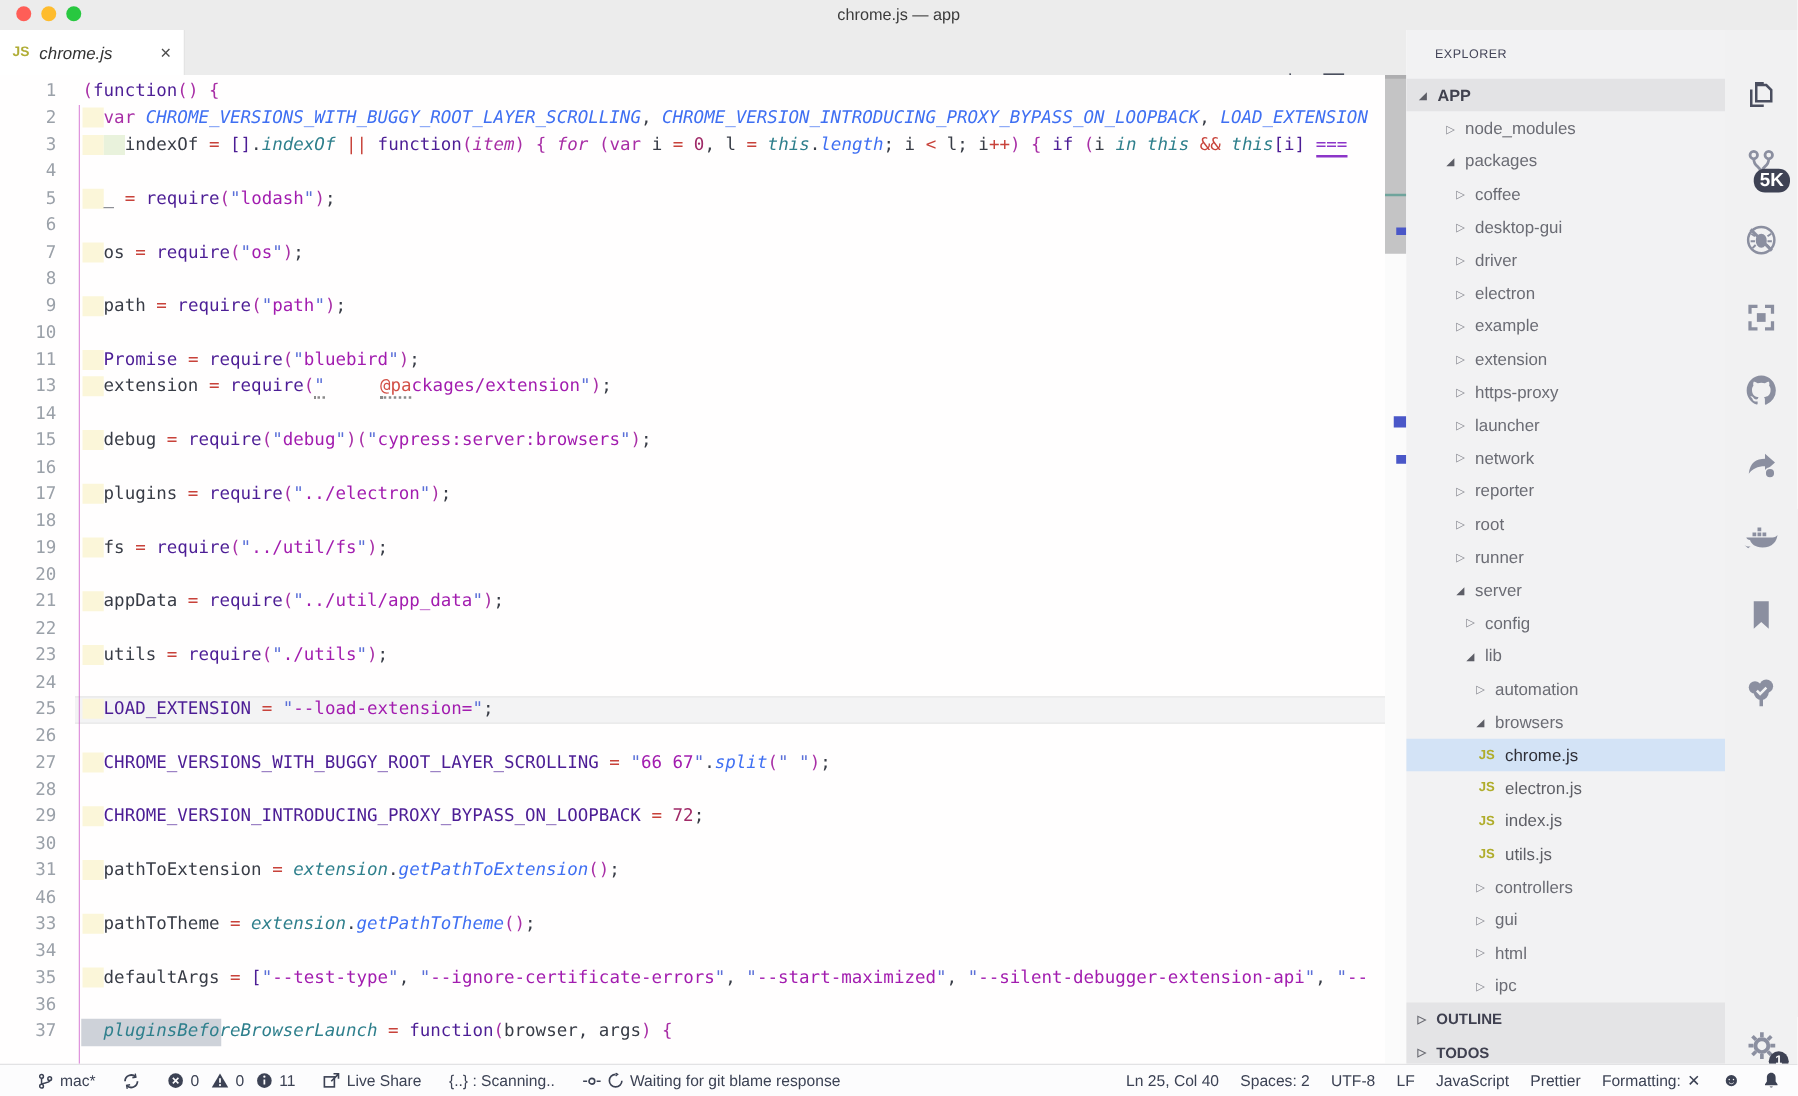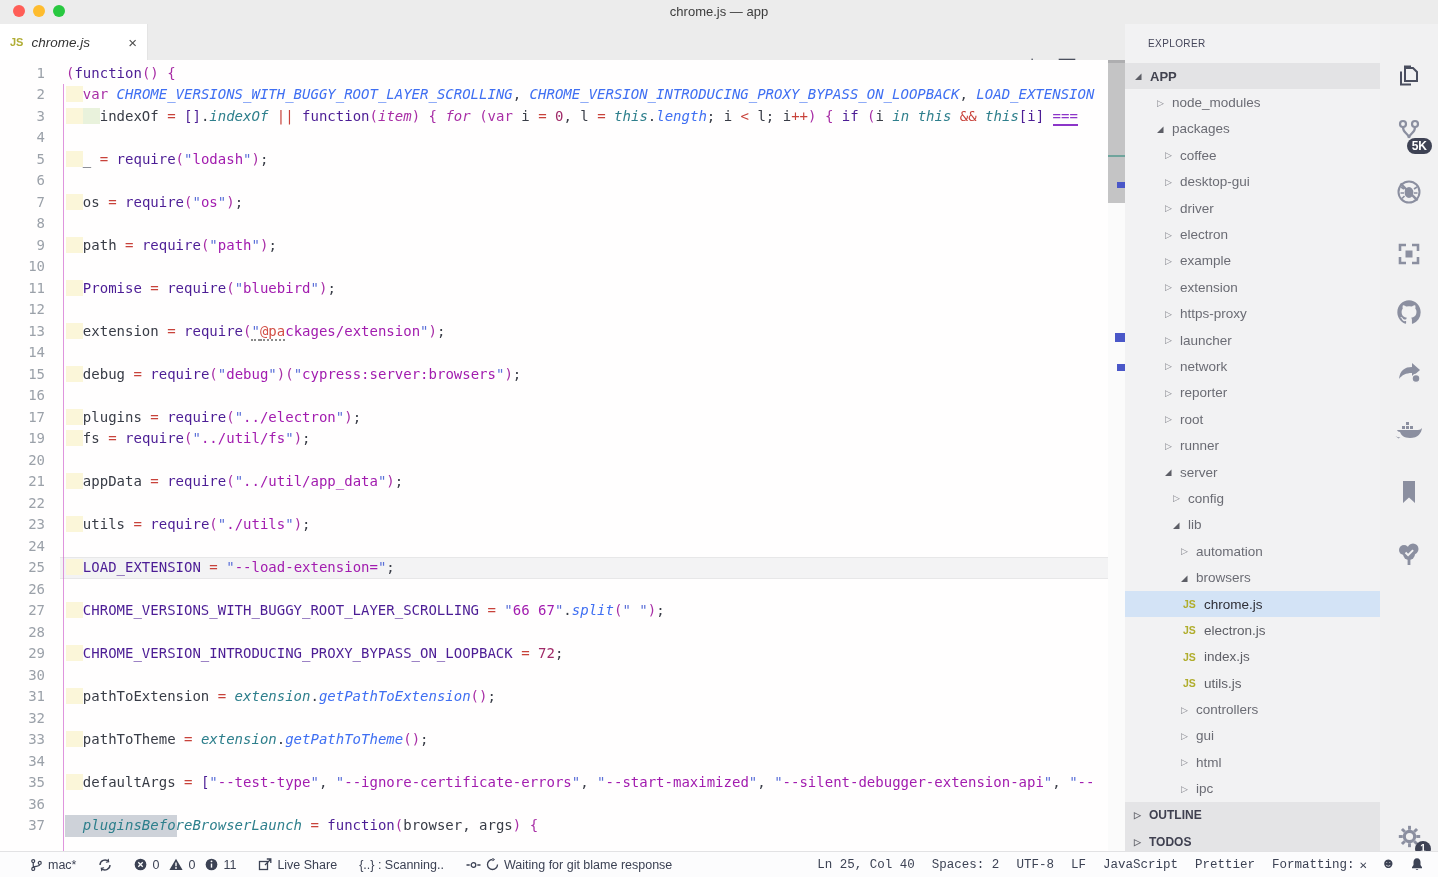--- a/index.html
+++ b/index.html
@@ -35,21 +35,21 @@
   .cur::before{content:"";position:absolute;left:60px;right:0;top:0;bottom:0;background:#f3f3f4;
                border-top:1px solid #e7e7e8;border-bottom:1px solid #e7e7e8;box-sizing:border-box;z-index:1;}
   .occ::before{content:"";position:absolute;left:65px;width:112px;top:0;bottom:0;background:#ced2d9;z-index:1;}
   .guide{position:absolute;left:63px;top:24px;width:1px;height:767px;background:rgba(210,104,206,.7);z-index:3;}
   
   .d{color:#383c46;} .p{color:#a82ea6;} .ip{color:#a82ea6;font-style:italic;}
   .b{color:#4c1d95;} .ib{color:#3f6ff2;font-style:italic;}
   .it{color:#2e7f8c;font-style:italic;}
   .o{color:#c8423a;} .s{color:#a21caf;} .q{color:#5a6fd8;} .n{color:#a02a68;}
   .e{color:#8c35c8;border-bottom:2px solid #8c35c8;}
-  .sd{color:#d24f46;border-bottom:2px dotted #8a8a8a;}
+  .sd{color:#d24f46;border-bottom:2px dotted #8a8a8a;margin-left:44px;}
   .qd{color:#5a6fd8;border-bottom:2px dotted #8a8a8a;}
   .iy{background:#fbf6d9;} .ig{background:#e9f2dc;}
 
   
   .scrollzone{position:absolute;top:60px;left:1108px;width:17px;height:791px;background:#fbfbfb;}
   .thumb{position:absolute;top:0;left:0;width:17px;height:143px;background:#c4c4c5;border-top:3px solid #aeaeb0;box-sizing:border-box;}
   .rmark{position:absolute;background:#4a57c8;}
   .rline{position:absolute;left:0;width:17px;height:2px;top:95px;background:#6fa49c;}
   .rm1{left:9px;width:8px;top:122px;height:6px;}
   .rm2{left:7px;width:10px;top:273px;height:9px;}
@@ -71,30 +71,30 @@
   .tsec{height:26.5px;background:#e4e4e6;display:flex;align-items:center;padding-left:9px;
         font-weight:bold;font-size:12px;color:#3f4050;}
   .tsec .arrow{width:15px;font-size:9px;color:#6a6b73;}
 
   
   .activitybar{position:absolute;top:24px;left:1380px;width:58px;height:827px;background:#f1f1f2;}
   .abicon{position:absolute;left:14px;width:30px;height:30px;display:flex;align-items:center;
           justify-content:center;color:#8b8fa0;}
   .abicon.active{color:#4a4e5f;}
   .badge{position:absolute;right:-8px;bottom:-7px;background:#3e4254;color:#fff;font-weight:bold;
-         font-size:12px;border-radius:9px;padding:2px 5px;line-height:1;}
+         font-size:15px;border-radius:9px;padding:2px 5px;line-height:1;}
   .badge.round{right:-7px;bottom:-6px;width:12px;height:12px;border-radius:50%;display:flex;
                align-items:center;justify-content:center;padding:2px;font-size:10px;}
 
   
   .statusbar{position:absolute;top:851px;left:0;width:1438px;height:26px;background:#fcfcfd;
              border-top:1px solid #e2e2e4;box-sizing:border-box;display:flex;align-items:center;
              justify-content:space-between;padding:0 14px 0 30px;font-size:12.5px;color:#3c4254;}
   .sbgroup{display:flex;align-items:center;}
-  .sbgroup.left{gap:22px;} .sbgroup.right{gap:17px;font-family:Liberation Mono, monospace;}
+  .sbgroup.left{gap:22px;} .sbgroup.right{gap:17px;}
   .sb-item{display:flex;align-items:center;gap:5px;white-space:nowrap;}
   .sb-item svg{display:block;}
   .smiley{font-size:15px;line-height:1;}
 </style>
 </head>
 <body>
 
 <div class="titlebar">
   <span class="tl red"></span>
   <span class="tl yellow"></span>
@@ -132,40 +132,40 @@
       <div class="cl"><span class="ln">2</span><span class="ct"><span class="iy">  </span><span class="p">var</span><span class="d"> </span><span class="ib">CHROME_VERSIONS_WITH_BUGGY_ROOT_LAYER_SCROLLING</span><span class="d">, </span><span class="ib">CHROME_VERSION_INTRODUCING_PROXY_BYPASS_ON_LOOPBACK</span><span class="d">, </span><span class="ib">LOAD_EXTENSION</span></span></div>
       <div class="cl"><span class="ln">3</span><span class="ct"><span class="iy">  </span><span class="ig">  </span><span class="d">indexOf </span><span class="o">=</span><span class="d"> </span><span class="b">[]</span><span class="d">.</span><span class="it">indexOf</span><span class="d"> </span><span class="o">||</span><span class="d"> </span><span class="b">function</span><span class="p">(</span><span class="ip">item</span><span class="p">)</span><span class="d"> </span><span class="p">{</span><span class="d"> </span><span class="ip">for</span><span class="d"> </span><span class="p">(</span><span class="p">var</span><span class="d"> i </span><span class="o">=</span><span class="d"> </span><span class="n">0</span><span class="d">, l </span><span class="o">=</span><span class="d"> </span><span class="it">this</span><span class="d">.</span><span class="ib">length</span><span class="d">; i </span><span class="o">&lt;</span><span class="d"> l; i</span><span class="o">++</span><span class="p">)</span><span class="d"> </span><span class="p">{</span><span class="d"> </span><span class="b">if</span><span class="d"> </span><span class="p">(</span><span class="d">i </span><span class="it">in</span><span class="d"> </span><span class="it">this</span><span class="d"> </span><span class="o">&amp;&amp;</span><span class="d"> </span><span class="it">this</span><span class="b">[i]</span><span class="d"> </span><span class="e">===</span></span></div>
       <div class="cl"><span class="ln">4</span><span class="ct"></span></div>
       <div class="cl"><span class="ln">5</span><span class="ct"><span class="iy">  </span><span class="d">_ </span><span class="o">=</span><span class="d"> </span><span class="b">require</span><span class="p">(</span><span class="q">"</span><span class="s">lodash</span><span class="q">"</span><span class="p">)</span><span class="d">;</span></span></div>
       <div class="cl"><span class="ln">6</span><span class="ct"></span></div>
       <div class="cl"><span class="ln">7</span><span class="ct"><span class="iy">  </span><span class="d">os </span><span class="o">=</span><span class="d"> </span><span class="b">require</span><span class="p">(</span><span class="q">"</span><span class="s">os</span><span class="q">"</span><span class="p">)</span><span class="d">;</span></span></div>
       <div class="cl"><span class="ln">8</span><span class="ct"></span></div>
       <div class="cl"><span class="ln">9</span><span class="ct"><span class="iy">  </span><span class="d">path </span><span class="o">=</span><span class="d"> </span><span class="b">require</span><span class="p">(</span><span class="q">"</span><span class="s">path</span><span class="q">"</span><span class="p">)</span><span class="d">;</span></span></div>
       <div class="cl"><span class="ln">10</span><span class="ct"></span></div>
       <div class="cl"><span class="ln">11</span><span class="ct"><span class="iy">  </span><span class="b">Promise</span><span class="d"> </span><span class="o">=</span><span class="d"> </span><span class="b">require</span><span class="p">(</span><span class="q">"</span><span class="s">bluebird</span><span class="q">"</span><span class="p">)</span><span class="d">;</span></span></div>
-      <div class="cl"><span class="ln">12</span><span class="ct"></span></div>
       <div class="cl"><span class="ln">13</span><span class="ct"><span class="iy">  </span><span class="d">extension </span><span class="o">=</span><span class="d"> </span><span class="b">require</span><span class="p">(</span><span class="qd">"</span><span class="sd">@pa</span><span class="s">ckages/extension</span><span class="q">"</span><span class="p">)</span><span class="d">;</span></span></div>
       <div class="cl"><span class="ln">14</span><span class="ct"></span></div>
       <div class="cl"><span class="ln">15</span><span class="ct"><span class="iy">  </span><span class="d">debug </span><span class="o">=</span><span class="d"> </span><span class="b">require</span><span class="p">(</span><span class="q">"</span><span class="s">debug</span><span class="q">"</span><span class="p">)(</span><span class="q">"</span><span class="s">cypress:server:browsers</span><span class="q">"</span><span class="p">)</span><span class="d">;</span></span></div>
       <div class="cl"><span class="ln">16</span><span class="ct"></span></div>
       <div class="cl"><span class="ln">17</span><span class="ct"><span class="iy">  </span><span class="d">plugins </span><span class="o">=</span><span class="d"> </span><span class="b">require</span><span class="p">(</span><span class="q">"</span><span class="s">../electron</span><span class="q">"</span><span class="p">)</span><span class="d">;</span></span></div>
+      <div class="cl"><span class="ln">18</span><span class="ct"></span></div>
       <div class="cl"><span class="ln">19</span><span class="ct"><span class="iy">  </span><span class="d">fs </span><span class="o">=</span><span class="d"> </span><span class="b">require</span><span class="p">(</span><span class="q">"</span><span class="s">../util/fs</span><span class="q">"</span><span class="p">)</span><span class="d">;</span></span></div>
       <div class="cl"><span class="ln">20</span><span class="ct"></span></div>
       <div class="cl"><span class="ln">21</span><span class="ct"><span class="iy">  </span><span class="d">appData </span><span class="o">=</span><span class="d"> </span><span class="b">require</span><span class="p">(</span><span class="q">"</span><span class="s">../util/app_data</span><span class="q">"</span><span class="p">)</span><span class="d">;</span></span></div>
       <div class="cl"><span class="ln">22</span><span class="ct"></span></div>
       <div class="cl"><span class="ln">23</span><span class="ct"><span class="iy">  </span><span class="d">utils </span><span class="o">=</span><span class="d"> </span><span class="b">require</span><span class="p">(</span><span class="q">"</span><span class="s">./utils</span><span class="q">"</span><span class="p">)</span><span class="d">;</span></span></div>
       <div class="cl"><span class="ln">24</span><span class="ct"></span></div>
       <div class="cl cur"><span class="ln">25</span><span class="ct"><span class="iy">  </span><span class="b">LOAD_EXTENSION</span><span class="d"> </span><span class="o">=</span><span class="d"> </span><span class="q">"</span><span class="s">--load-extension=</span><span class="q">"</span><span class="d">;</span></span></div>
       <div class="cl"><span class="ln">26</span><span class="ct"></span></div>
       <div class="cl"><span class="ln">27</span><span class="ct"><span class="iy">  </span><span class="b">CHROME_VERSIONS_WITH_BUGGY_ROOT_LAYER_SCROLLING</span><span class="d"> </span><span class="o">=</span><span class="d"> </span><span class="q">"</span><span class="s">66 67</span><span class="q">"</span><span class="d">.</span><span class="ib">split</span><span class="p">(</span><span class="q">"</span><span class="s"> </span><span class="q">"</span><span class="p">)</span><span class="d">;</span></span></div>
       <div class="cl"><span class="ln">28</span><span class="ct"></span></div>
       <div class="cl"><span class="ln">29</span><span class="ct"><span class="iy">  </span><span class="b">CHROME_VERSION_INTRODUCING_PROXY_BYPASS_ON_LOOPBACK</span><span class="d"> </span><span class="o">=</span><span class="d"> </span><span class="n">72</span><span class="d">;</span></span></div>
       <div class="cl"><span class="ln">30</span><span class="ct"></span></div>
       <div class="cl"><span class="ln">31</span><span class="ct"><span class="iy">  </span><span class="d">pathToExtension </span><span class="o">=</span><span class="d"> </span><span class="it">extension</span><span class="d">.</span><span class="ib">getPathToExtension</span><span class="p">()</span><span class="d">;</span></span></div>
-      <div class="cl"><span class="ln">32</span><span class="ct"></span></div>
+      <div class="cl"><span class="ln">46</span><span class="ct"></span></div>
       <div class="cl"><span class="ln">33</span><span class="ct"><span class="iy">  </span><span class="d">pathToTheme </span><span class="o">=</span><span class="d"> </span><span class="it">extension</span><span class="d">.</span><span class="ib">getPathToTheme</span><span class="p">()</span><span class="d">;</span></span></div>
       <div class="cl"><span class="ln">34</span><span class="ct"></span></div>
       <div class="cl"><span class="ln">35</span><span class="ct"><span class="iy">  </span><span class="d">defaultArgs </span><span class="o">=</span><span class="d"> </span><span class="b">[</span><span class="q">"</span><span class="s">--test-type</span><span class="q">"</span><span class="d">, </span><span class="q">"</span><span class="s">--ignore-certificate-errors</span><span class="q">"</span><span class="d">, </span><span class="q">"</span><span class="s">--start-maximized</span><span class="q">"</span><span class="d">, </span><span class="q">"</span><span class="s">--silent-debugger-extension-api</span><span class="q">"</span><span class="d">, </span><span class="q">"</span><span class="s">--</span></span></div>
       <div class="cl"><span class="ln">36</span><span class="ct"></span></div>
       <div class="cl occ"><span class="ln">37</span><span class="ct"><span class="d">  </span><span class="it">pluginsBeforeBrowserLaunch</span><span class="d"> </span><span class="o">=</span><span class="d"> </span><span class="b">function</span><span class="p">(</span><span class="d">browser, args</span><span class="p">)</span><span class="d"> </span><span class="p">{</span></span></div>
     </div>
   <div class="guide"></div>
 </div>
 
 <div class="scrollzone">

